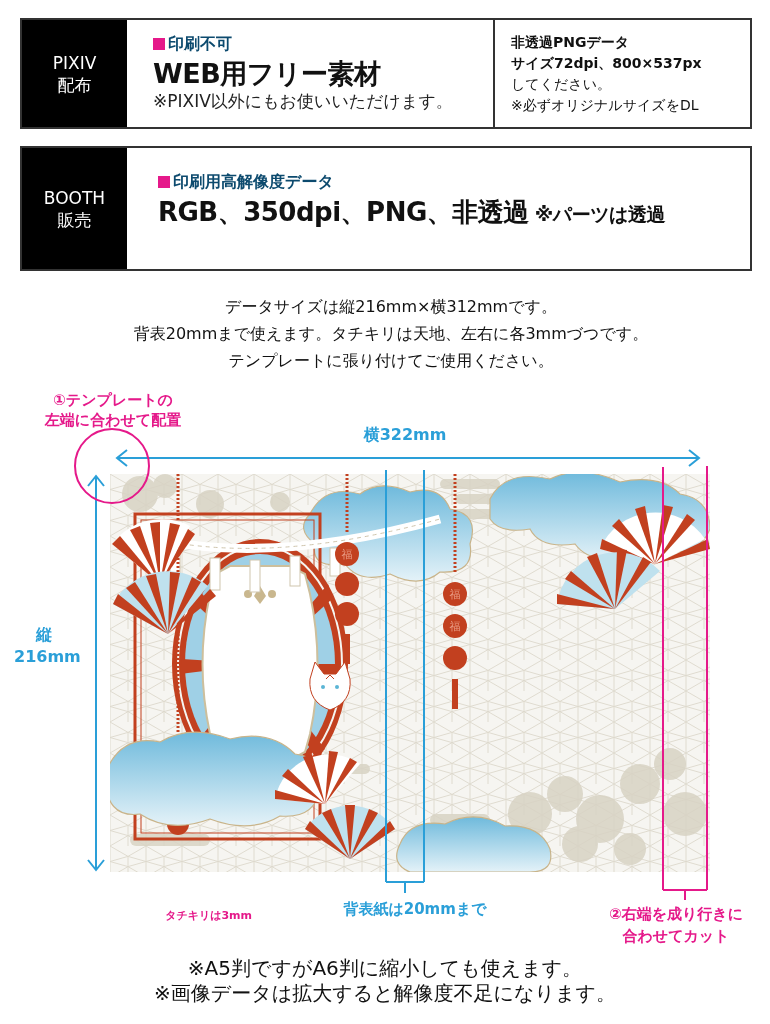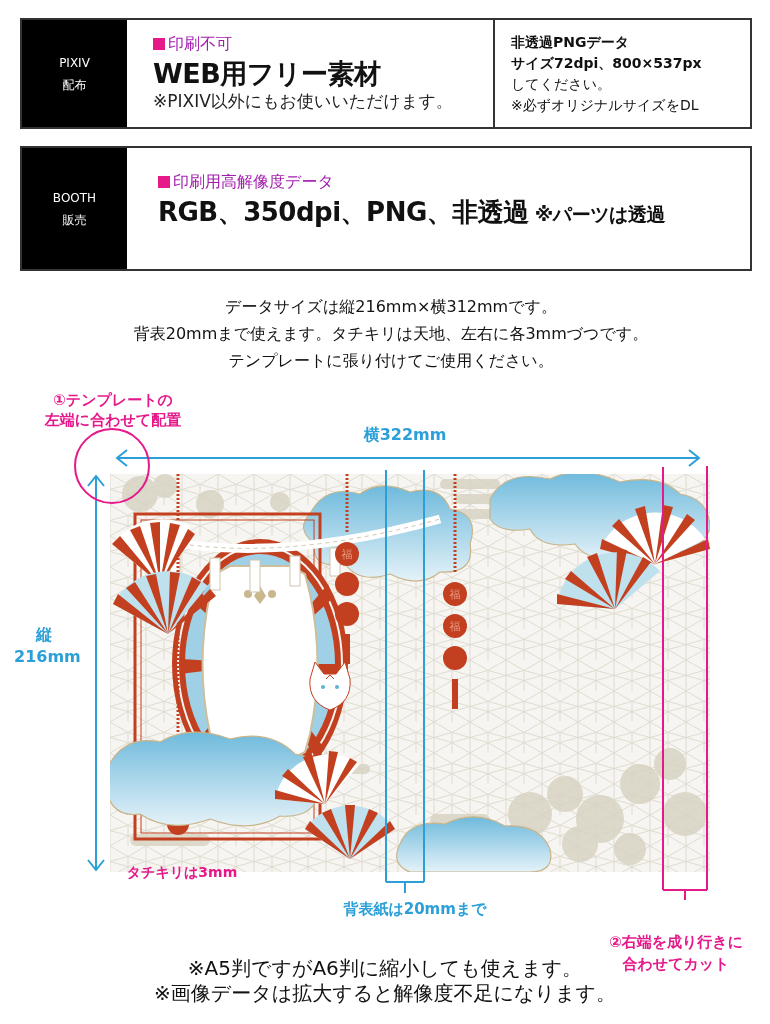--- a/index.html
+++ b/index.html
@@ -2,44 +2,44 @@
 <html><head>
 <meta charset="utf-8">
 <style>
   * { box-sizing: border-box; margin: 0; padding: 0; }
   html, body { width: 770px; height: 1024px; background: #ffffff; overflow: hidden; }
   body { position: relative; font-family: "DejaVu Sans", "Liberation Sans", sans-serif; color: #111; }
 
   .info-box { position: absolute; left: 20px; width: 732px; border: 2px solid #333; background: #fff; display: flex; }
   .box-pixiv { top: 18px; height: 111px; }
   .box-booth { top: 146px; height: 125px; gap: 7px; }
-  .label-panel { width: 105px; background: #000; color: #fff; display: flex; flex-direction: column; align-items: center; justify-content: center; font-size: 12px; line-height: 22px; text-align: center; }
+  .label-panel { width: 105px; background: #000; color: #fff; display: flex; flex-direction: column; align-items: center; justify-content: center; font-size: 17px; line-height: 22px; text-align: center; }
   .pixiv-main { width: 368px; padding: 14px 0 0 26px; border-right: 2px solid #333; }
   .pixiv-side { flex: 1; padding: 12px 16px 0 16px; font-size: 14px; line-height: 21px; color: #111; }
-  .magenta-head { color: #a21caf; font-size: 16px; font-weight: normal; line-height: 20px; display: flex; align-items: center; }
+  .magenta-head { color: #0c4a6e; font-size: 16px; font-weight: bold; line-height: 20px; display: flex; align-items: center; }
   .magenta-sq { display: inline-block; width: 12px; height: 12px; background: #e5198a; margin-right: 3px; }
   .big-title { font-size: 27px; font-weight: bold; line-height: 36px; margin-top: 2px; letter-spacing: -0.5px; }
   .note-small { font-size: 17px; line-height: 18px; color: #222; }
   .side-strong { font-weight: bold; }
   .booth-main { flex: 1; padding: 24px 0 8px 24px; }
   .booth-main .big-title { font-size: 26px; }
   .booth-note { font-size: 19px; font-weight: bold; margin-left: 6px; }
 
   .desc { position: absolute; top: 293px; left: 0; width: 770px; text-align: center; font-size: 16px; line-height: 27px; color: #111; }
   .desc-line { display: block; margin-left: 12px; }
 
   .annot { position: absolute; font-weight: bold; text-align: center; }
   .annot-pink { color: #e5198a; }
   .annot-blue { color: #2a9fd8; }
   .step1 { left: 28px; top: 390px; width: 170px; font-size: 15px; line-height: 20px; }
   .width-label { left: 345px; top: 425px; width: 120px; font-size: 16px; }
   .height-label { left: 14px; top: 624px; width: 60px; font-size: 16px; line-height: 22px; }
-  .trim-label { left: 112px; top: 864px; width: 140px; font-size: 14px; text-align: center; }
+  .trim-label { left: 112px; top: 908px; width: 140px; font-size: 11px; text-align: right; }
   .spine-label { left: 330px; top: 900px; width: 170px; font-size: 15px; }
-  .step2 { left: 586px; top: 903px; width: 180px; font-size: 15px; line-height: 22px; margin-top: 28px; }
+  .step2 { left: 586px; top: 903px; width: 180px; font-size: 15px; line-height: 22px; }
 
   .footer { position: absolute; top: 956px; left: 0; width: 770px; text-align: center; font-size: 20px; line-height: 25px; color: #111; }
   .footer-line { display: block; }
 
   .artwork { position: absolute; left: 110px; top: 474px; width: 600px; height: 398px; overflow: hidden; background: #f5f4f0; }
   .artwork svg { display: block; }
   .overlay { position: absolute; left: 0; top: 0; width: 770px; height: 1024px; pointer-events: none; }
 </style>
 </head>
 <body>

